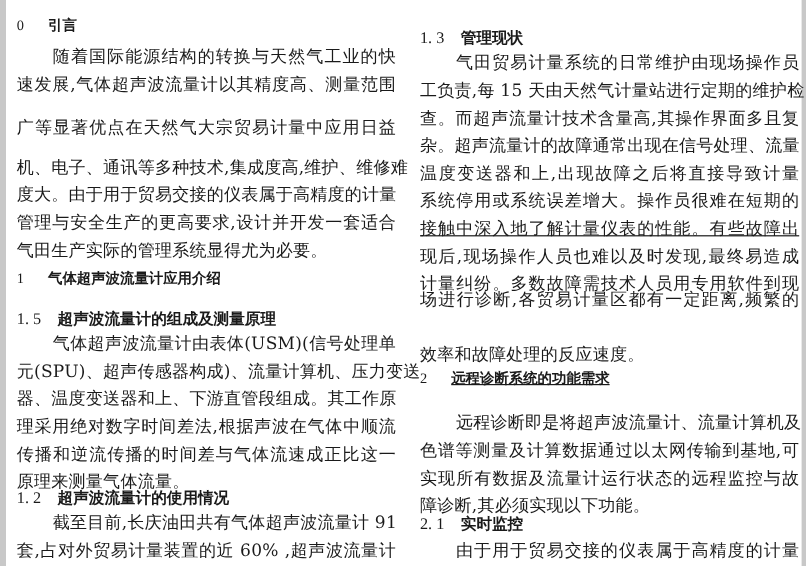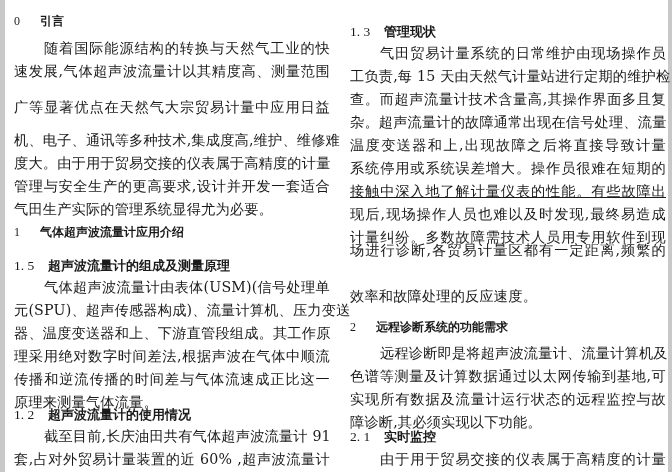--- a/index.html
+++ b/index.html
@@ -74,21 +74,21 @@
   <div class="ln" style="top:89px;">查。而超声流量计技术含量高,其操作界面多且复</div>
   <div class="ln" style="top:112px;">杂。超声流量计的故障通常出现在信号处理、流量</div>
   <div class="ln" style="top:135px;">温度变送器和上,出现故障之后将直接导致计量</div>
   <div class="ln" style="top:158px;">系统停用或系统误差增大。操作员很难在短期的</div>
   <div class="ln" style="top:181px;text-decoration:underline;">接触中深入地了解计量仪表的性能。有些故障出</div>
   <div class="ln" style="top:204px;">现后,现场操作人员也难以及时发现,最终易造成</div>
   <div class="ln" style="top:227px;">计量纠纷。多数故障需技术人员用专用软件到现</div>
   <div class="ln" style="top:240px;">场进行诊断,各贸易计量区都有一定距离,频繁的</div>
   <div class="ln last" style="top:286px;">效率和故障处理的反应速度。</div>
 
-  <div class="h1" style="top:316px;">
+  <div class="h1" style="top:304px;text-decoration:underline;">
     <span class="num">2</span><span>远程诊断系统的功能需求</span>
   </div>
 
   <div class="ln indent" style="top:343px;">远程诊断即是将超声波流量计、流量计算机及</div>
   <div class="ln" style="top:366px;">色谱等测量及计算数据通过以太网传输到基地,可</div>
   <div class="ln" style="top:389px;">实现所有数据及流量计运行状态的远程监控与故</div>
   <div class="ln last" style="top:412px;">障诊断,其必须实现以下功能。</div>
 
   <div class="h2" style="top:427px;">
     <span class="num">2. 1</span><span>实时监控</span>

